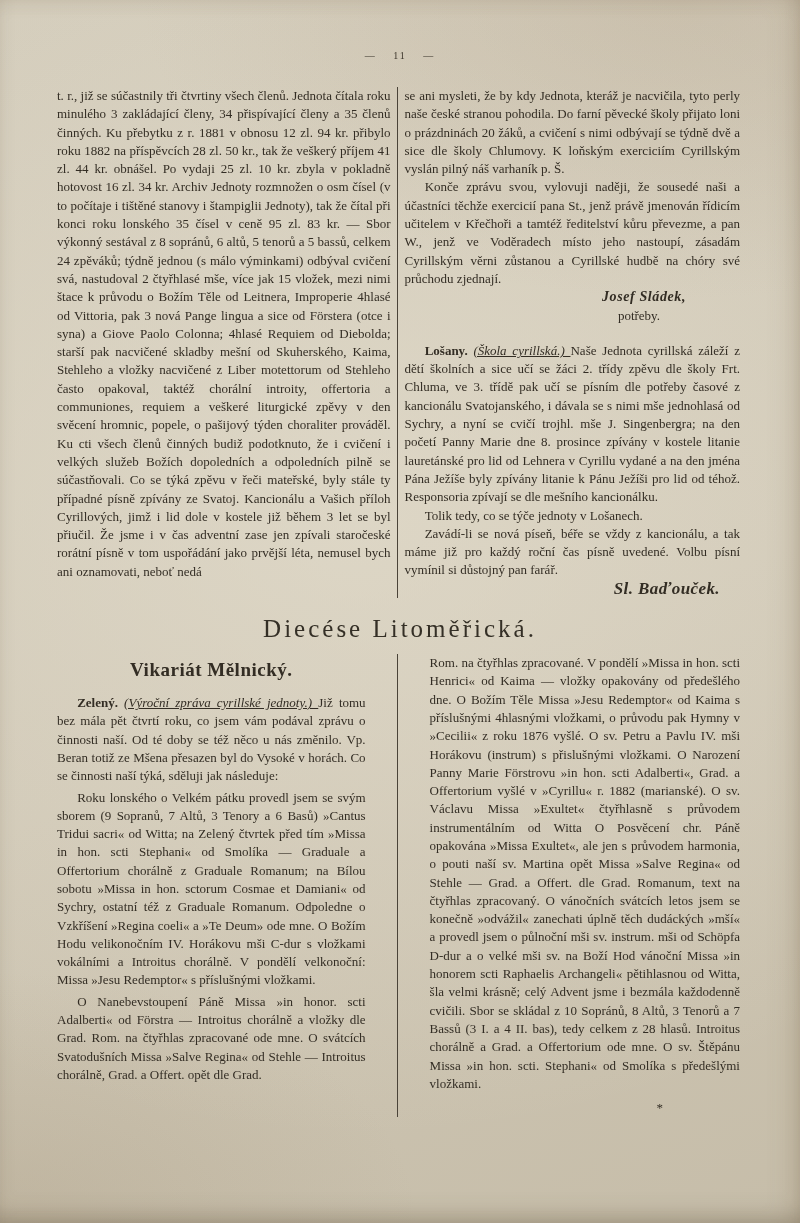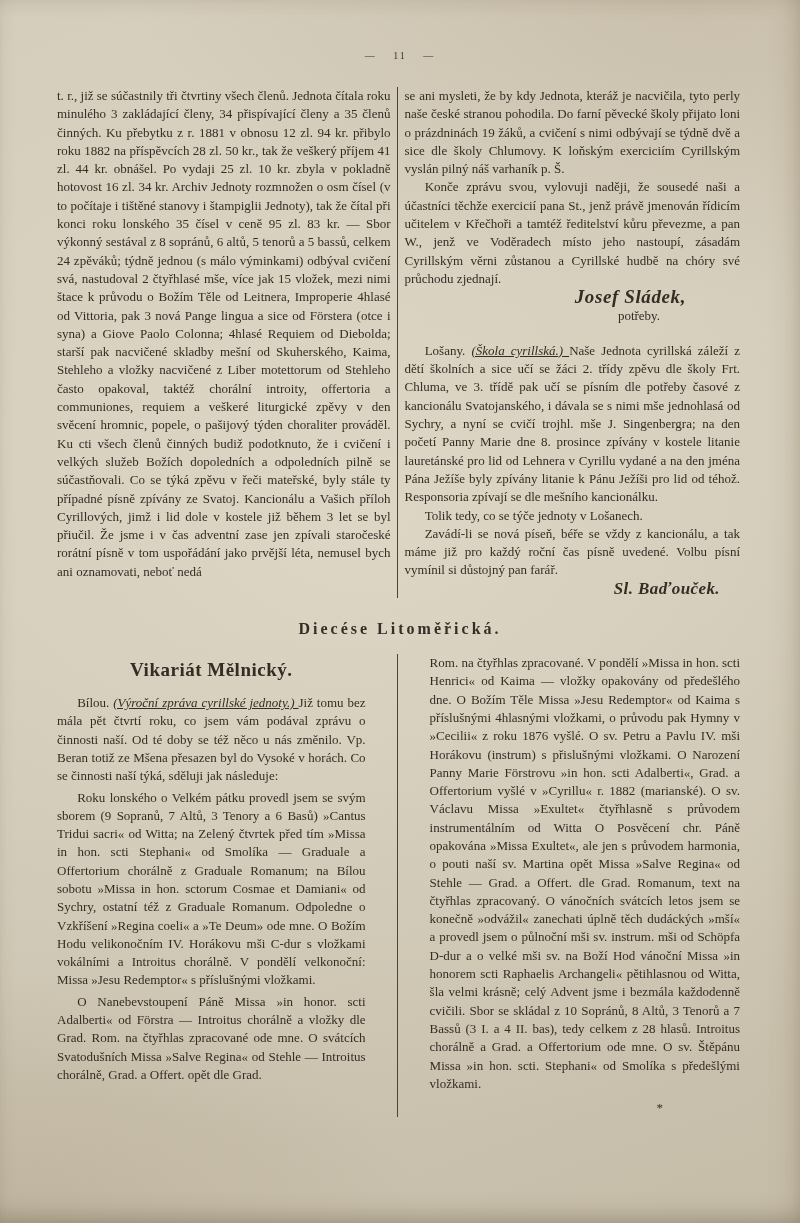--- a/index.html
+++ b/index.html
@@ -36,67 +36,67 @@
   }
   .col-left{width:338px;}
   .col-right{width:340px;}
   .divider{
     width:1.5px;background:var(--divider,#4a4338);
     margin-left:6px;margin-right:6.5px;flex:none;
   }
   .blk{margin:0;}
   .p{text-align:justify;}
   .indent{text-indent:1.55em;}
-  .st-bold{font-weight:400;}
+  .st-bold{font-weight:700;}
   .st-italic{font-style:italic;text-decoration:underline;}
   .line{text-align:left;}
-  .cls-sig-name{text-align:right;font-style:italic;font-weight:700;padding-right:54px;letter-spacing:0.6px;font-size:19px;}
+  .cls-sig-name{text-align:right;font-style:italic;font-weight:700;padding-right:54px;letter-spacing:0.6px;font-size:14px;}
   .cls-sig-role{text-align:right;padding-right:80px;}
   .cls-sig-name2{text-align:right;font-style:italic;font-weight:700;padding-right:20px;letter-spacing:0.4px;font-size:17px;}
   .cls-gap-top{margin-top:17px;}
   .cls-gap-top-sm{margin-top:3px;}
   .cls-star{text-align:center;padding-left:150px;margin-top:6px;}
   .subheading{
     text-align:center;font-weight:700;font-size:19px;line-height:24px;
     letter-spacing:0.5px;margin:4px 0 12px;text-indent:0;
   }
   .diocese{
-    text-align:center;font-weight:700;font-size:16px;line-height:30px;
+    text-align:center;font-weight:400;font-size:25px;line-height:30px;
     letter-spacing:3px;margin:16px 17px 10px;color:#342f26;
   }
 </style>
 </head>
 <body>
 
 <div class="paper">
   <div class="page-number">— 11 —</div>
 
   <div class="section section-report">
     <div class="col col-left">
         <div class="blk p"><span>t. r., již se súčastnily tři čtvrtiny všech členů. Jednota čítala roku minulého 3 zakládající členy, 34 přispívající členy a 35 členů činných. Ku přebytku z r. 1881 v obnosu 12 zl. 94 kr. přibylo roku 1882 na příspěvcích 28 zl. 50 kr., tak že veškerý příjem 41 zl. 44 kr. obnášel. Po vydaji 25 zl. 10 kr. zbyla v pokladně hotovost 16 zl. 34 kr. Archiv Jednoty rozmnožen o osm čísel (v to počítaje i tištěné stanovy i štampiglii Jednoty), tak že čítal při konci roku lonského 35 čísel v ceně 95 zl. 83 kr. — Sbor výkonný sestával z 8 sopránů, 6 altů, 5 tenorů a 5 bassů, celkem 24 zpěváků; týdně jednou (s málo výminkami) odbýval cvičení svá, nastudoval 2 čtyřhlasé mše, více jak 15 vložek, mezi nimi štace k průvodu o Božím Těle od Leitnera, Improperie 4hlasé od Vittoria, pak 3 nová Pange lingua a sice od Förstera (otce i syna) a Giove Paolo Colonna; 4hlasé Requiem od Diebolda; starší pak nacvičené skladby mešní od Skuherského, Kaima, Stehleho a vložky nacvičené z Liber motettorum od Stehleho často opakoval, taktéž chorální introity, offertoria a communiones, requiem a veškeré liturgické zpěvy v den svěcení hromnic, popele, o pašijový týden choraliter prováděl. Ku cti všech členů činných budiž podotknuto, že i cvičení i velkých služeb Božích dopoledních a odpoledních pilně se súčastňovali. Co se týká zpěvu v řeči mateřské, byly stále ty případné písně zpívány ze Svatoj. Kancionálu a Vašich příloh Cyrillových, jimž i lid dole v kostele již během 3 let se byl přiučil. Že jsme i v čas adventní zase jen zpívali staročeské rorátní písně v tom uspořádání jako prvější léta, nemusel bych ani oznamovati, neboť nedá</span></div>
       </div>
     <div class="divider"></div>
     <div class="col col-right">
-        <div class="blk p"><span>se ani mysleti, že by kdy Jednota, kteráž je nacvičila, tyto perly naše české stranou pohodila. Do farní pěvecké školy přijato loni o prázdninách 19 žáků, a cvičení s nimi odbývají se týdně dvě a sice dle školy Chlumovy. K loňským exerciciím Cyrillským vyslán pilný náš varhaník p. Š.</span></div>
+        <div class="blk p"><span>se ani mysleti, že by kdy Jednota, kteráž je nacvičila, tyto perly naše české stranou pohodila. Do farní pěvecké školy přijato loni o prázdninách 20 žáků, a cvičení s nimi odbývají se týdně dvě a sice dle školy Chlumovy. K loňským exerciciím Cyrillským vyslán pilný náš varhaník p. Š.</span></div>
         <div class="blk p indent"><span>Konče zprávu svou, vylovuji naději, že sousedé naši a účastníci těchže exercicií pana St., jenž právě jmenován řídicím učitelem v Křečhoři a tamtéž ředitelství kůru převezme, a pan W., jenž ve Voděradech místo jeho nastoupí, zásadám Cyrillským věrni zůstanou a Cyrillské hudbě na chóry své průchodu zjednají.</span></div>
         <div class="blk line cls-sig-name"><span>Josef Sládek,</span></div>
         <div class="blk line cls-sig-role"><span>potřeby.</span></div>
         <div class="blk p indent cls-gap-top"><span class="st-bold">Lošany. </span><span class="st-italic">(Škola cyrillská.) </span><span>Naše Jednota cyrillská záleží z dětí školních a sice učí se žáci 2. třídy zpěvu dle školy Frt. Chluma, ve 3. třídě pak učí se písním dle potřeby časové z kancionálu Svatojanského, i dávala se s nimi mše jednohlasá od Sychry, a nyní se cvičí trojhl. mše J. Singenbergra; na den početí Panny Marie dne 8. prosince zpívány v kostele litanie lauretánské pro lid od Lehnera v Cyrillu vydané a na den jména Pána Ježíše byly zpívány litanie k Pánu Ježíši pro lid od téhož. Responsoria zpívají se dle mešního kancionálku.</span></div>
         <div class="blk p indent"><span>Tolik tedy, co se týče jednoty v Lošanech.</span></div>
         <div class="blk p indent"><span>Zavádí-li se nová píseň, béře se vždy z kancionálu, a tak máme již pro každý roční čas písně uvedené. Volbu písní vymínil si důstojný pan farář.</span></div>
         <div class="blk line cls-sig-name2"><span>Sl. Baďouček.</span></div>
       </div>
   </div>
 
   <div class="diocese">Diecése Litoměřická.</div>
 
   <div class="section section-diocese">
     <div class="col col-left">
         <div class="blk subheading"><span>Vikariát Mělnický.</span></div>
-        <div class="blk p indent"><span class="st-bold">Bílou. </span><span class="st-italic">(Výroční zpráva cyrillské jednoty.) </span><span>Již tomu bez mála pět čtvrtí roku, co jsem vám podával zprávu o činnosti naší. Od té doby se též něco u nás změnilo. Vp. Beran totiž ze Mšena přesazen byl do Vysoké v horách. Co se činnosti naší týká, sděluji jak následuje:</span></div>
+        <div class="blk p indent"><span class="st-bold">Zelený. </span><span class="st-italic">(Výroční zpráva cyrillské jednoty.) </span><span>Již tomu bez mála pět čtvrtí roku, co jsem vám podával zprávu o činnosti naší. Od té doby se též něco u nás změnilo. Vp. Beran totiž ze Mšena přesazen byl do Vysoké v horách. Co se činnosti naší týká, sděluji jak následuje:</span></div>
         <div class="blk p indent cls-gap-top-sm"><span>Roku lonského o Velkém pátku provedl jsem se svým sborem (9 Sopranů, 7 Altů, 3 Tenory a 6 Basů) »Cantus Tridui sacri« od Witta; na Zelený čtvrtek před tím »Missa in hon. scti Stephani« od Smolíka — Graduale a Offertorium chorálně z Graduale Romanum; na Bílou sobotu »Missa in hon. sctorum Cosmae et Damiani« od Sychry, ostatní též z Graduale Romanum. Odpoledne o Vzkříšení »Regina coeli« a »Te Deum» ode mne. O Božím Hodu velikonočním IV. Horákovu mši C-dur s vložkami vokálními a Introitus chorálně. V pondělí velkonoční: Missa »Jesu Redemptor« s příslušnými vložkami.</span></div>
         <div class="blk p indent cls-gap-top-sm"><span>O Nanebevstoupení Páně Missa »in honor. scti Adalberti« od Förstra — Introitus chorálně a vložky dle Grad. Rom. na čtyřhlas zpracované ode mne. O svátcích Svatodušních Missa »Salve Regina« od Stehle — Introitus chorálně, Grad. a Offert. opět dle Grad.</span></div>
       </div>
     <div class="divider"></div>
     <div class="col col-right">
         <div class="blk p"><span>Rom. na čtyřhlas zpracované. V pondělí »Missa in hon. scti Henrici« od Kaima — vložky opakovány od předešlého dne. O Božím Těle Missa »Jesu Redemptor« od Kaima s příslušnými 4hlasnými vložkami, o průvodu pak Hymny v »Cecilii« z roku 1876 vyšlé. O sv. Petru a Pavlu IV. mši Horákovu (instrum) s přislušnými vložkami. O Narození Panny Marie Förstrovu »in hon. scti Adalberti«, Grad. a Offertorium vyšlé v »Cyrillu« r. 1882 (marianské). O sv. Václavu Missa »Exultet« čtyřhlasně s průvodem instrumentálním od Witta O Posvěcení chr. Páně opakována »Missa Exultet«, ale jen s průvodem harmonia, o pouti naší sv. Martina opět Missa »Salve Regina« od Stehle — Grad. a Offert. dle Grad. Romanum, text na čtyřhlas zpracovaný. O vánočních svátcích letos jsem se konečně »odvážil« zanechati úplně těch dudáckých »mší« a provedl jsem o půlnoční mši sv. instrum. mši od Schöpfa D-dur a o velké mši sv. na Boží Hod vánoční Missa »in honorem scti Raphaelis Archangeli« pětihlasnou od Witta, šla velmi krásně; celý Advent jsme i bezmála každodenně cvičili. Sbor se skládal z 10 Sopránů, 8 Altů, 3 Tenorů a 7 Bassů (3 I. a 4 II. bas), tedy celkem z 28 hlasů. Introitus chorálně a Grad. a Offertorium ode mne. O sv. Štěpánu Missa »in hon. scti. Stephani« od Smolíka s předešlými vložkami.</span></div>
         <div class="blk line cls-star"><span>*</span></div>
       </div>
   </div>
 </div>

